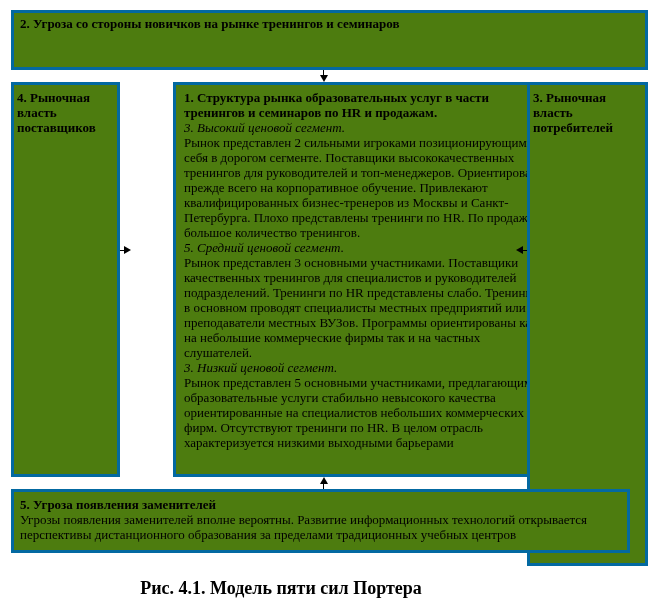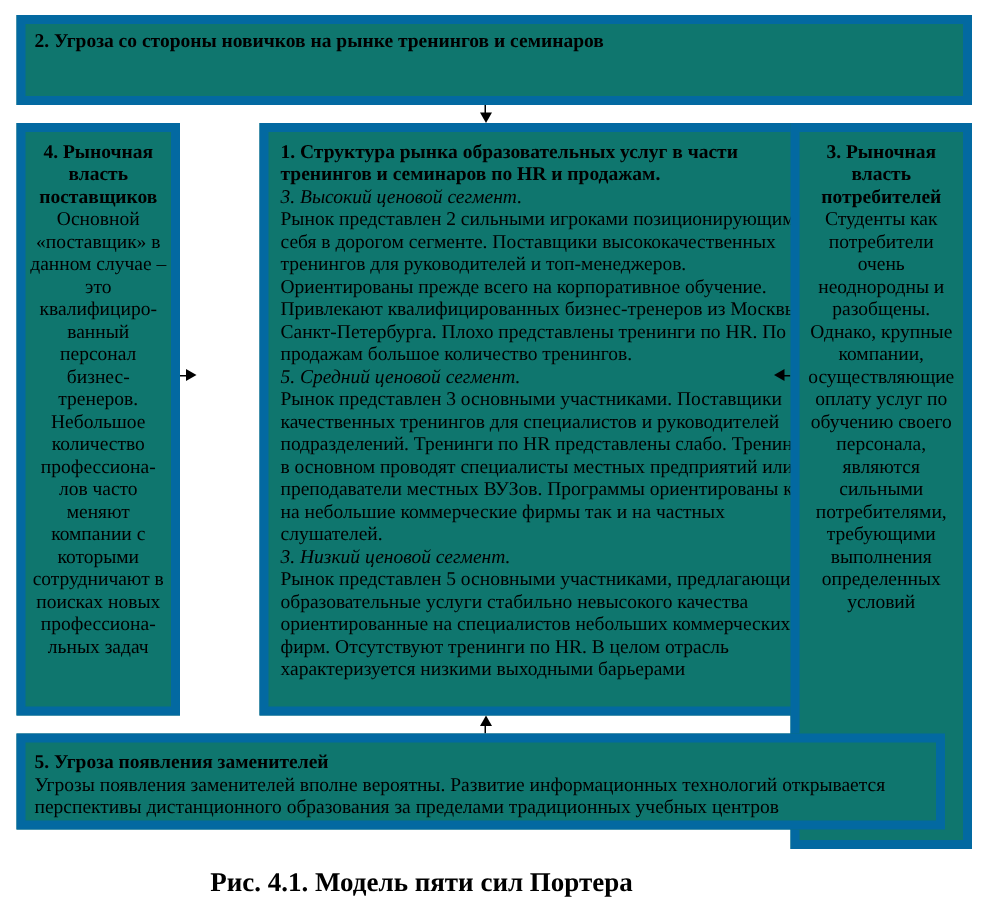--- a/index.html
+++ b/index.html
@@ -1,22 +1,22 @@
 <!DOCTYPE html>
 <html><head>
   <meta charset="utf-8">
   <style>
     html, body { margin: 0; padding: 0; background: #ffffff; }
     body { width: 667px; height: 614px; position: relative; overflow: hidden;
            font-family: "Liberation Serif", "DejaVu Serif", serif; color: #000; }
-    .box { position: absolute; border: 6px solid #0369a1; box-sizing: border-box; background: #0f766e; }
+    .box { position: absolute; border: 3px solid #0369a1; box-sizing: border-box; background: #4d7c0f; }
     .txt { font-size: 13px; line-height: 15px; }
     .bold { font-weight: bold; }
     .ital { font-style: italic; }
-    .center { text-align: center; }
+    .center { }
     #top { left: 11px; top: 10px; width: 637px; height: 60px; padding: 3px 6px; }
     #left { left: 11px; top: 82px; width: 109px; height: 395px; padding: 5px 3px; }
     #mid { left: 131px; top: 82px; width: 385px; height: 395px; padding: 5px 8px; margin-left: 42px; }
     #right { left: 527px; top: 82px; width: 121px; height: 484px; padding: 5px 3px; }
     #bottom { left: 11px; top: 489px; width: 619px; height: 64px; padding: 5px 6px; }
     #caption { position: absolute; left: 0; top: 578px; width: 562px; text-align: center;
                font-size: 18px; font-weight: bold; }
     .arrow-line { position: absolute; background: #000; }
     .tri { position: absolute; width: 0; height: 0; }
     .tri-down { border-left: 4px solid transparent; border-right: 4px solid transparent; border-top: 7px solid #000; }
@@ -30,42 +30,40 @@
 
 <div class="box txt" id="top">
   <p class="bold">2. Угроза со стороны новичков на рынке тренингов и семинаров</p>
 </div>
 
 <div class="arrow-line" style="left:323px; top:70px; width:1px; height:6px;"></div>
 <div class="tri tri-down" style="left:320px; top:75px;"></div>
 
 <div class="box txt center" id="left">
   <p class="bold">4. Рыночная власть поставщиков</p>
-  <p>Основной «поставщик» в данном случае – это квалифициро-ванный персонал бизнес-тренеров. Небольшое количество профессиона-лов часто меняют компании с которыми сотрудничают в поисках новых профессиона-льных задач</p>
 </div>
 
 <div class="arrow-line" style="left:120px; top:250px; width:5px; height:1px;"></div>
 <div class="tri tri-right" style="left:124px; top:246px;"></div>
 
 <div class="box txt" id="mid">
   <p class="bold">1. Структура рынка образовательных услуг в части тренингов и семинаров по HR и продажам.</p>
   <p class="ital">3. Высокий ценовой сегмент.</p>
   <p>Рынок представлен 2 сильными игроками позиционирующими себя в дорогом сегменте. Поставщики высококачественных тренингов для руководителей и топ-менеджеров. Ориентированы прежде всего на корпоративное обучение. Привлекают квалифицированных бизнес-тренеров из Москвы и Санкт-Петербурга. Плохо представлены тренинги по HR. По продажам большое количество тренингов.</p>
   <p class="ital">5. Средний ценовой сегмент.</p>
   <p>Рынок представлен 3 основными участниками. Поставщики качественных тренингов для специалистов и руководителей подразделений. Тренинги по HR представлены слабо. Тренинги в основном проводят специалисты местных предприятий или преподаватели местных ВУЗов. Программы ориентированы как на небольшие коммерческие фирмы так и на частных слушателей.</p>
   <p class="ital">3. Низкий ценовой сегмент.</p>
   <p>Рынок представлен 5 основными участниками, предлагающими образовательные услуги стабильно невысокого качества ориентированные на специалистов небольших коммерческих фирм. Отсутствуют тренинги по HR. В целом отрасль характеризуется низкими выходными барьерами</p>
 </div>
 
 <div class="arrow-line" style="left:522px; top:250px; width:5px; height:1px;"></div>
 <div class="tri tri-left" style="left:516px; top:246px;"></div>
 
 <div class="box txt center" id="right">
   <p class="bold">3. Рыночная власть потребителей</p>
-  <p>Студенты как потребители очень неоднородны и разобщены. Однако, крупные компании, осуществляющие оплату услуг по обучению своего персонала, являются сильными потребителями, требующими выполнения определенных условий</p>
 </div>
 
 <div class="tri tri-up" style="left:320px; top:477px;"></div>
 <div class="arrow-line" style="left:323px; top:483px; width:1px; height:6px;"></div>
 
 <div class="box txt" id="bottom">
   <p class="bold">5. Угроза появления заменителей</p>
   <p>Угрозы появления заменителей вполне вероятны. Развитие информационных технологий открывается перспективы дистанционного образования за пределами традиционных учебных центров</p>
 </div>
 

